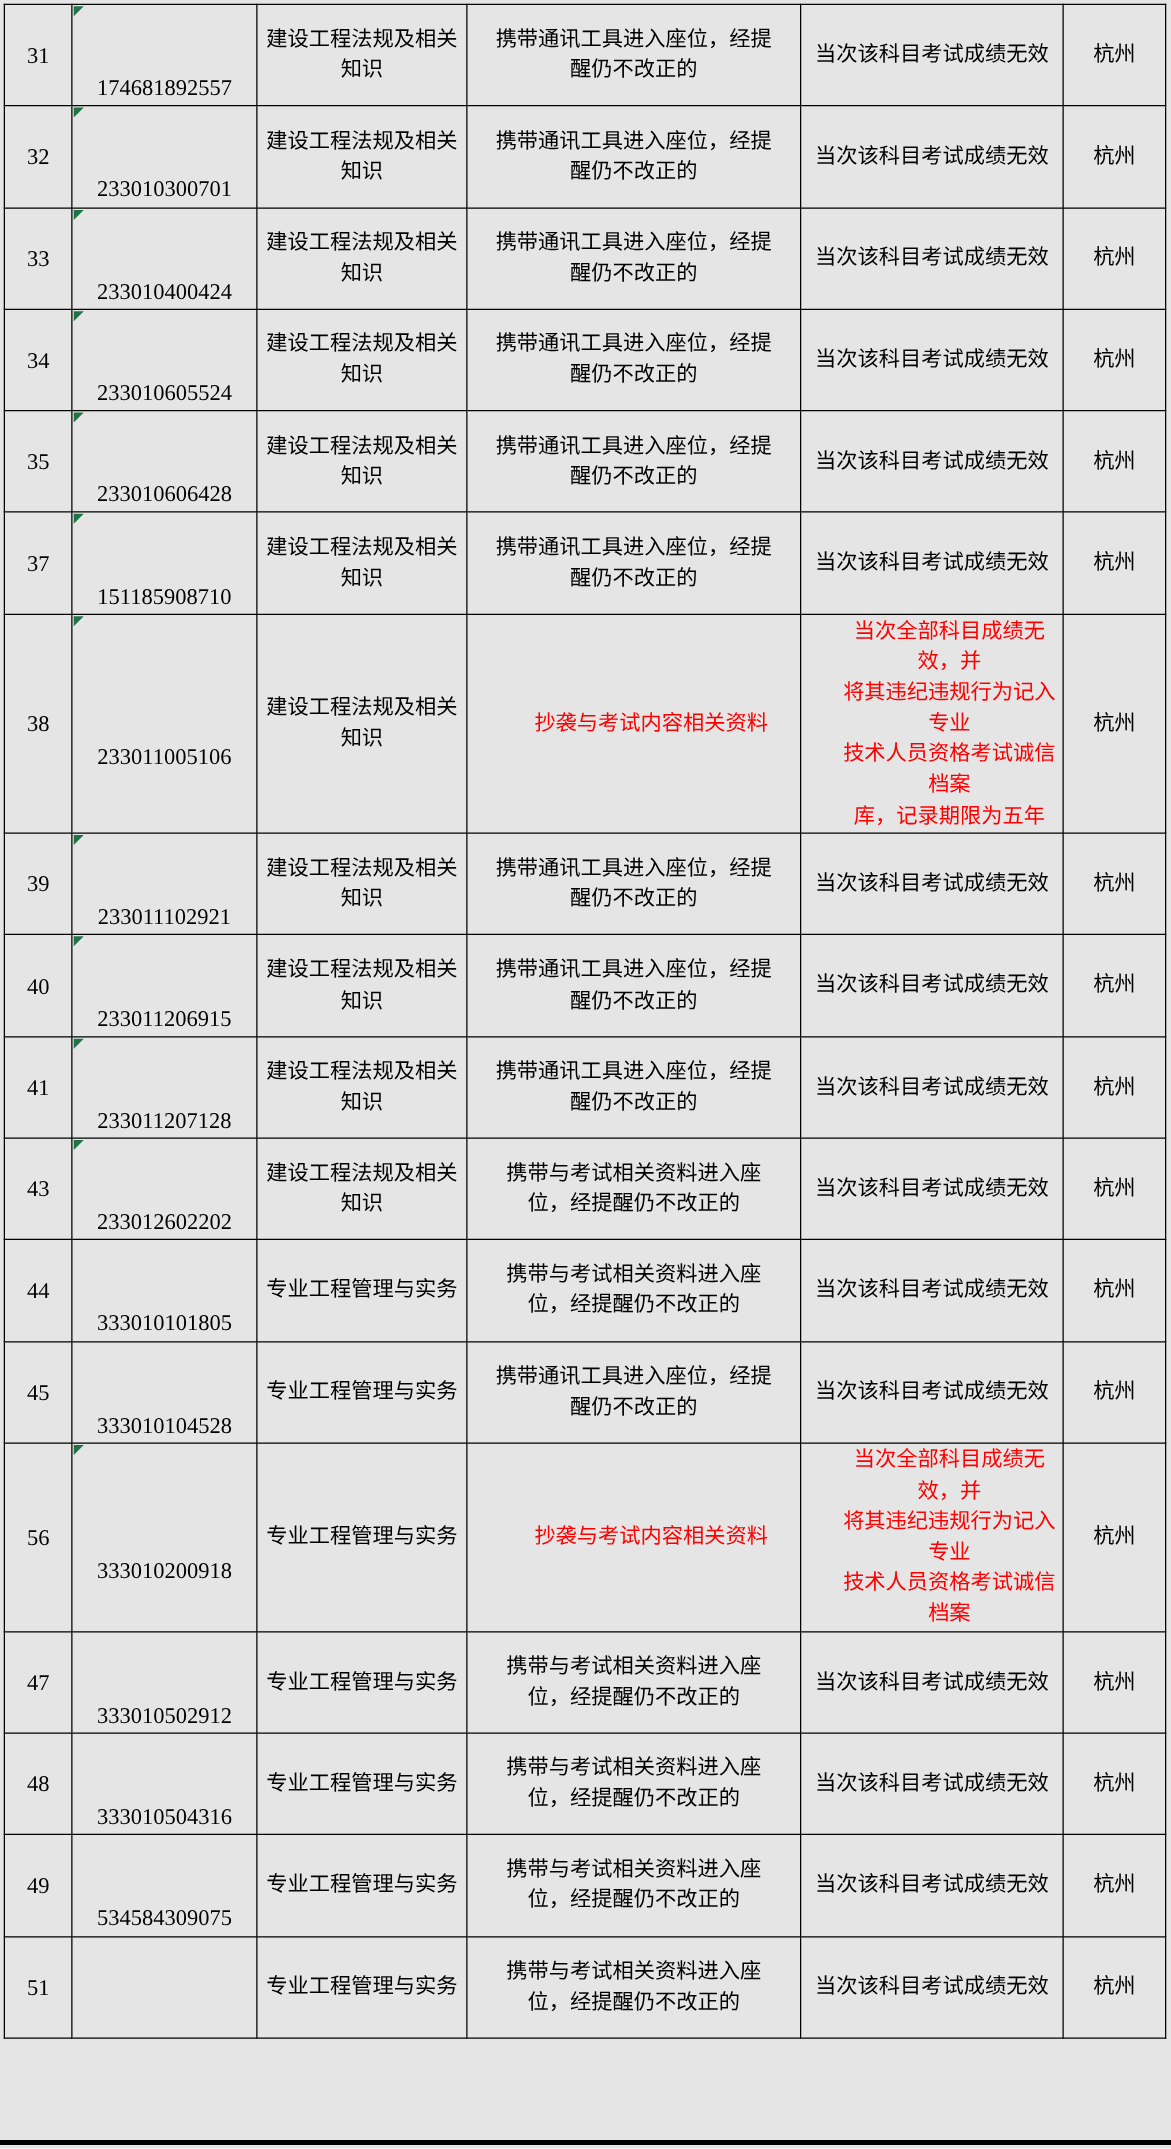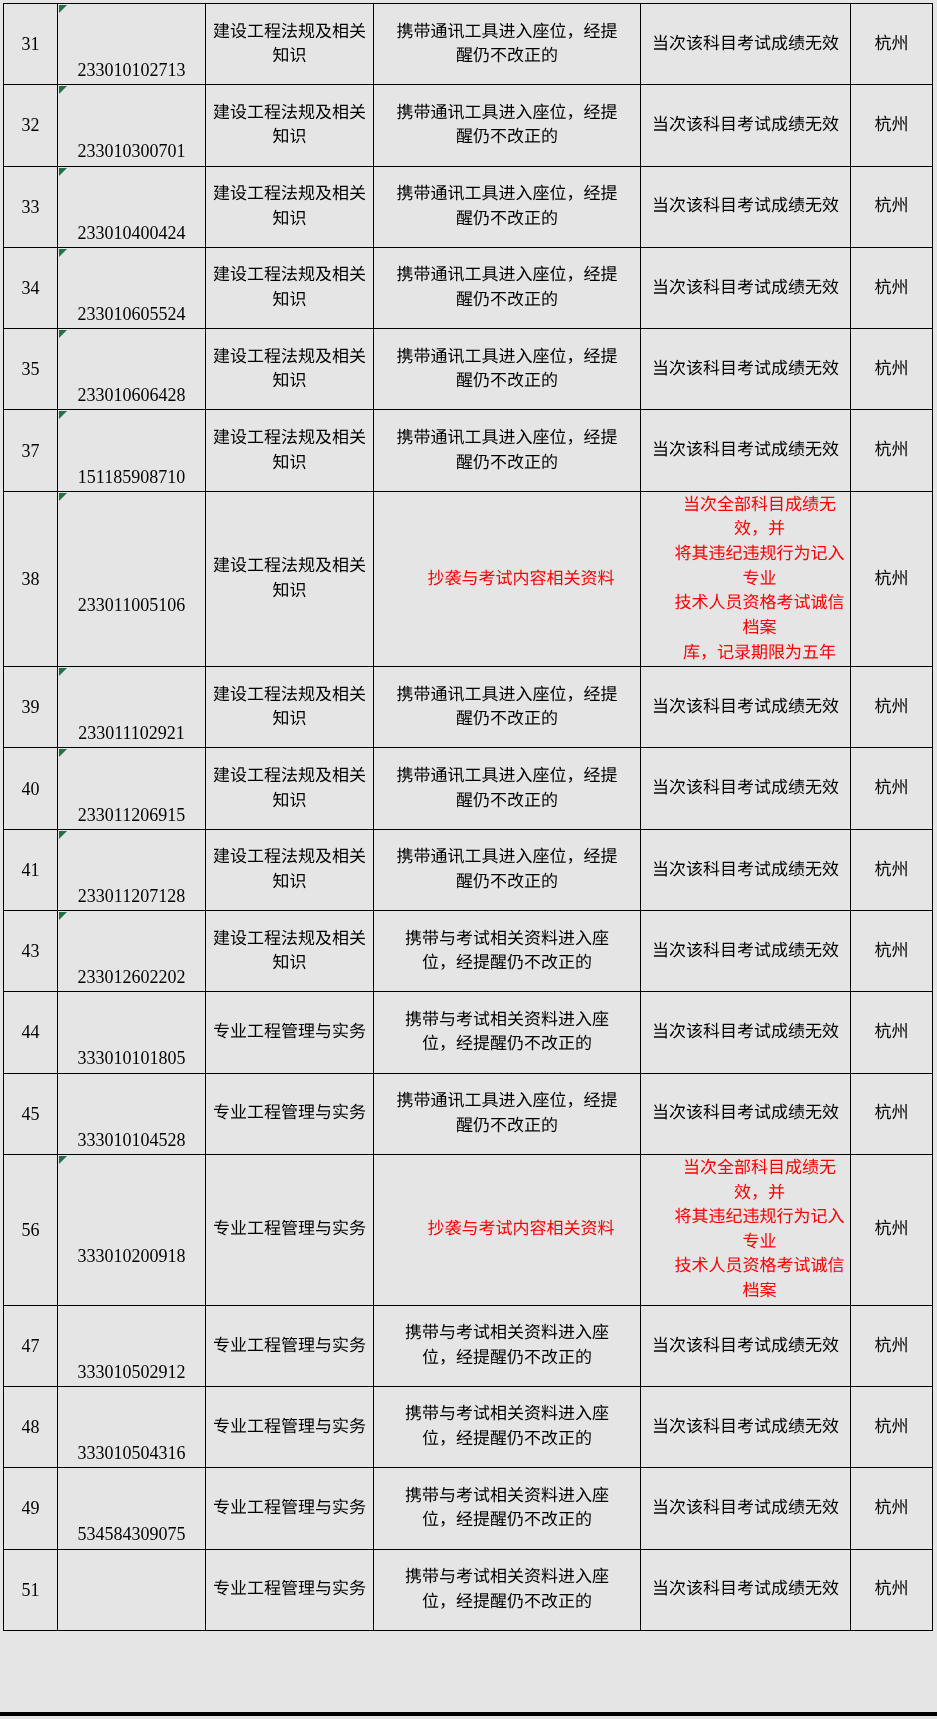--- a/index.html
+++ b/index.html
@@ -30,21 +30,21 @@
       <col style="width:168px">
       <col style="width:267px">
       <col style="width:210px">
       <col style="width:82px">
     </colgroup>
     <tbody id="table-body">
         <tr class="n">
     <td class="num-cell">31</td>
     <td class="id-cell num-cell">
       <span class="marker"></span>
-      <span>233010102713</span>
+      <span>174681892557</span>
     </td>
     <td>建设工程法规及相关
 知识</td>
     <td>携带通讯工具进入座位，经提
 醒仍不改正的</td>
     <td>当次该科目考试成绩无效</td>
     <td>杭州</td>
   </tr>
         <tr class="n">
     <td class="num-cell">32</td>

